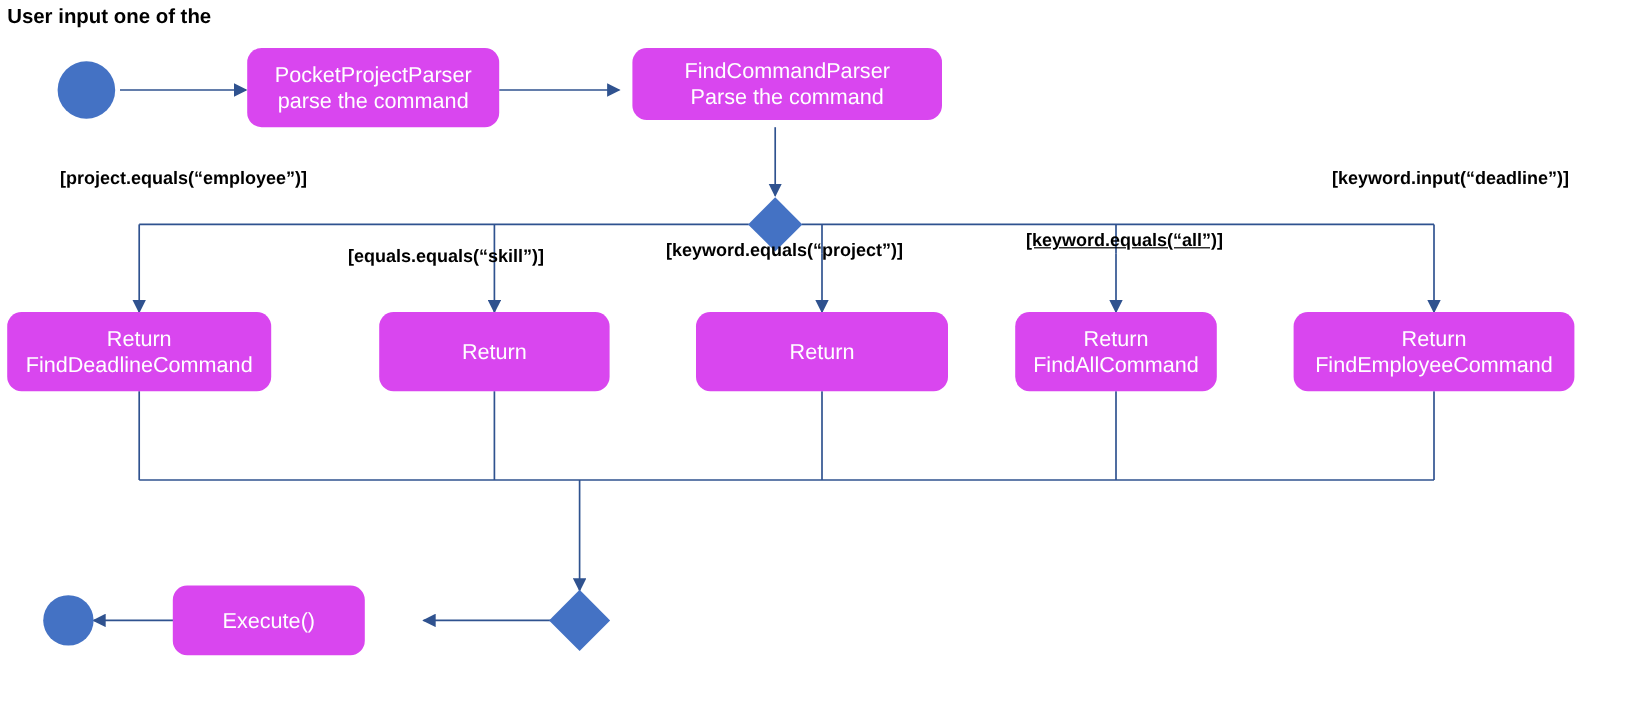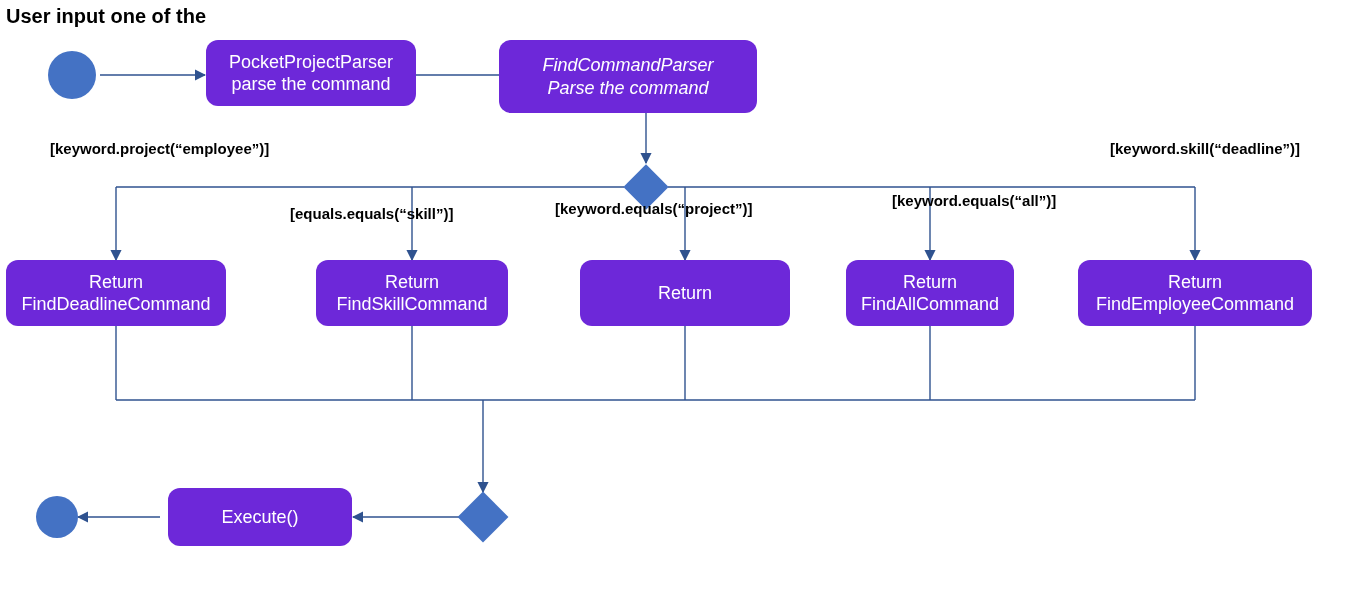--- a/index.html
+++ b/index.html
@@ -7,35 +7,35 @@
     padding: 0;
     width: 1360px;
     height: 596px;
     background: #ffffff;
     font-family: "Segoe UI", Arial, sans-serif;
     position: relative;
     overflow: hidden;
   }
   .label {
     position: absolute;
-    font-size: 20px;
+    font-size: 17px;
     font-weight: 700;
     color: #000;
     line-height: 1.2;
   }
   .guard {
     position: absolute;
     font-size: 15px;
     font-weight: 700;
     color: #000;
     white-space: nowrap;
   }
   .node {
     position: absolute;
-    background: #6d28d9;
+    background: #d946ef;
     color: #ffffff;
     border-radius: 12px;
     display: flex;
     flex-direction: column;
     align-items: center;
     justify-content: center;
     text-align: center;
     font-size: 18px;
     line-height: 1.25;
     padding: 4px 8px;
@@ -111,52 +111,51 @@
   <div>User input one of the</div>
 </div>
 
 <div class="circle" style="left:48px; top:51px; width:48px; height:48px;"></div>
 
 <div class="node" style="left:206px; top:40px; width:210px; height:66px;">
   <div>PocketProjectParser</div>
   <div>parse the command</div>
 </div>
 
-<div class="node" style="left:499px; top:40px; width:258px; height:73px;font-style:italic;">
+<div class="node" style="left:527px; top:40px; width:258px; height:60px;">
   <div>FindCommandParser</div>
   <div>Parse the command</div>
 </div>
 
 <div class="diamond" style="left:630px; top:171px; width:32px; height:32px;"></div>
 
-<div class="guard" style="left:50px; top:140px;">[keyword.project(“employee”)]</div>
+<div class="guard" style="left:50px; top:140px;">[project.equals(“employee”)]</div>
 <div class="guard" style="left:290px; top:205px;">[equals.equals(“skill”)]</div>
 <div class="guard" style="left:555px; top:200px;">[keyword.equals(“project”)]</div>
-<div class="guard" style="left:892px; top:192px;">[keyword.equals(“all”)]</div>
-<div class="guard" style="left:1110px; top:140px;">[keyword.skill(“deadline”)]</div>
+<div class="guard" style="left:855px; top:192px;text-decoration:underline;">[keyword.equals(“all”)]</div>
+<div class="guard" style="left:1110px; top:140px;">[keyword.input(“deadline”)]</div>
 
 <div class="node" style="left:6px;   top:260px; width:220px; height:66px;">
   <div>Return</div>
   <div>FindDeadlineCommand</div>
 </div>
 <div class="node" style="left:316px; top:260px; width:192px; height:66px;">
   <div>Return</div>
-  <div>FindSkillCommand</div>
 </div>
 <div class="node" style="left:580px; top:260px; width:210px; height:66px;">
   <div>Return</div>
 </div>
 <div class="node" style="left:846px; top:260px; width:168px; height:66px;">
   <div>Return</div>
   <div>FindAllCommand</div>
 </div>
 <div class="node" style="left:1078px; top:260px; width:234px; height:66px;">
   <div>Return</div>
   <div>FindEmployeeCommand</div>
 </div>
 
 <div class="diamond" style="left:465px; top:499px; width:36px; height:36px;"></div>
 
-<div class="node" style="left:168px; top:488px; width:184px; height:58px;">
+<div class="node" style="left:144px; top:488px; width:160px; height:58px;">
   <div>Execute()</div>
 </div>
 
 <div class="circle" style="left:36px; top:496px; width:42px; height:42px;"></div>
 
 </body></html>

